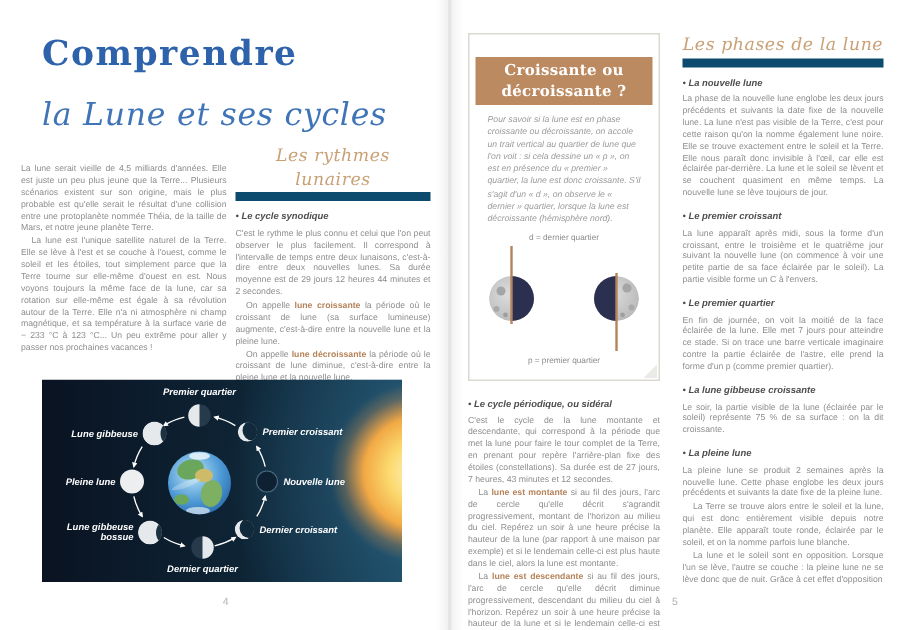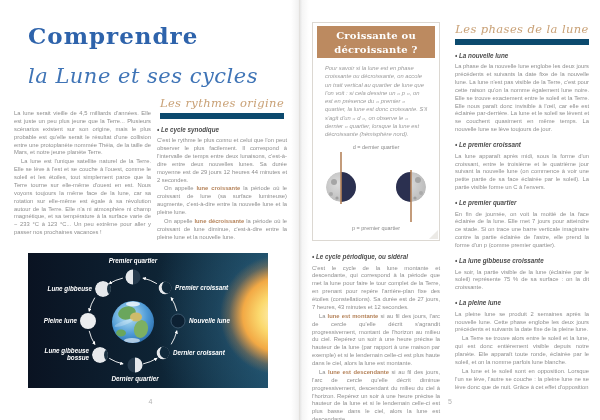--- a/index.html
+++ b/index.html
@@ -29,21 +29,21 @@
   .tan{color:#b5835a;font-weight:bold;}
 
   #p4-diagram{position:absolute;left:28px;top:253px;width:240px;height:135px;}
   .pagenum{position:absolute;top:398px;font-size:7px;color:#b2b2b2;text-align:center;}
   #p4-num{left:14px;width:273px;}
   #p5-num{left:310px;width:280px;}
 
   
   #p5-col1{left:312px;top:22px;width:128px;text-align:justify;}
   #p5-col2{left:455px;top:22px;width:134px;}
-  #tip-box{position:relative;border:1px solid #dcd8d2;background:#fff;padding:3px 3px 6px 3px;margin-bottom:12px;}
+  #tip-box{position:relative;border:1px solid #dcd8d2;background:#fff;padding:15px 3px 6px 3px;margin-bottom:12px;}
   #tip-box-header{background:#bc8a60;color:#ffffff;font-family:"DejaVu Serif",serif;font-weight:bold;
         font-size:10px;text-align:center;padding:3px 0 2px 0;margin:0 1px 6px 1px;letter-spacing:.2px;}
   #tip-box-body{font-style:italic;color:#9b9b9b;font-size:5.8px;line-height:1.42;padding:0 9px;text-align:left;}
   .demo-label{font-size:5.5px;color:#8a8a8a;text-align:center;margin-top:6px;}
   .demo-label.bottom{margin-top:0;margin-bottom:2px;}
   #demo-svg-wrap{text-align:center;}
   #box-curl{position:absolute;right:1px;bottom:1px;width:0;height:0;
             border-left:9px solid transparent;border-bottom:9px solid #eceae6;}
   .svg-label{font-weight:bold;font-style:italic;}
 </style>
@@ -55,21 +55,21 @@
   <div id="p4-title">Comprendre</div>
   <div id="p4-subtitle">la Lune et ses cycles</div>
 
   <div id="p4-col1" class="body-col">
     <p>La lune serait vieille de 4,5 milliards d'années. Elle est juste un peu plus jeune que la Terre... Plusieurs scénarios existent sur son origine, mais le plus probable est qu'elle serait le résultat d'une collision entre une protoplanète nommée Théia, de la taille de Mars, et notre jeune planète Terre.</p>
     <p class="indent">La lune est l'unique satellite naturel de la Terre. Elle se lève à l'est et se couche à l'ouest, comme le soleil et les étoiles, tout simplement parce que la Terre tourne sur elle-même d'ouest en est. Nous voyons toujours la même face de la lune, car sa rotation sur elle-même est égale à sa révolution autour de la Terre. Elle n'a ni atmosphère ni champ magnétique, et sa température à la surface varie de − 233 °C à 123 °C... Un peu extrême pour aller y passer nos prochaines vacances !</p>
   </div>
 
   <div id="p4-col2" class="body-col">
     <div class="script-head">
-      <span>Les rythmes origine</span>
+      <span>Les rythmes lunaires</span>
     </div>
     <div class="bullet-head">• Le cycle synodique</div>
     <p>C'est le rythme le plus connu et celui que l'on peut observer le plus facilement. Il correspond à l'intervalle de temps entre deux lunaisons, c'est-à-dire entre deux nouvelles lunes. Sa durée moyenne est de 29 jours 12 heures 44 minutes et 2 secondes.</p>
     <p class="indent"><span>On appelle </span><span class="tan">lune croissante</span><span> la période où le croissant de lune (sa surface lumineuse) augmente, c'est-à-dire entre la nouvelle lune et la pleine lune.</span></p>
     <p class="indent"><span>On appelle </span><span class="tan">lune décroissante</span><span> la période où le croissant de lune diminue, c'est-à-dire entre la pleine lune et la nouvelle lune.</span></p>
   </div>
 
   <svg id="p4-diagram" viewBox="0 0 240 135" xmlns="http://www.w3.org/2000/svg">
     <defs>
       <linearGradient id="bgGrad" x1="0" y1="0" x2="1" y2="0">

